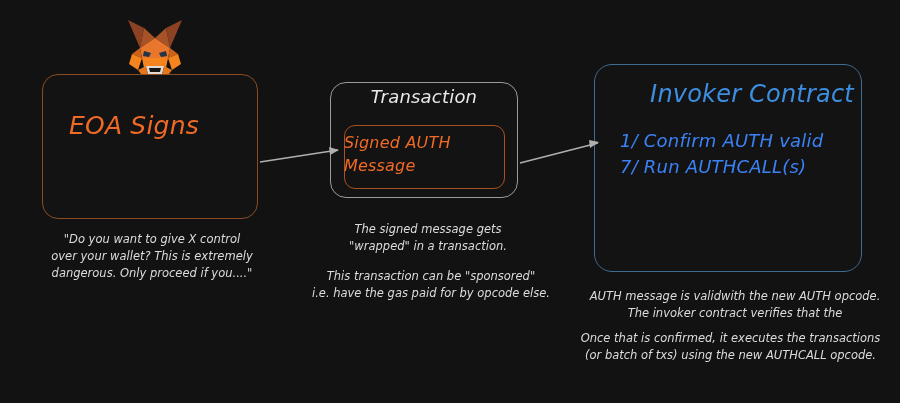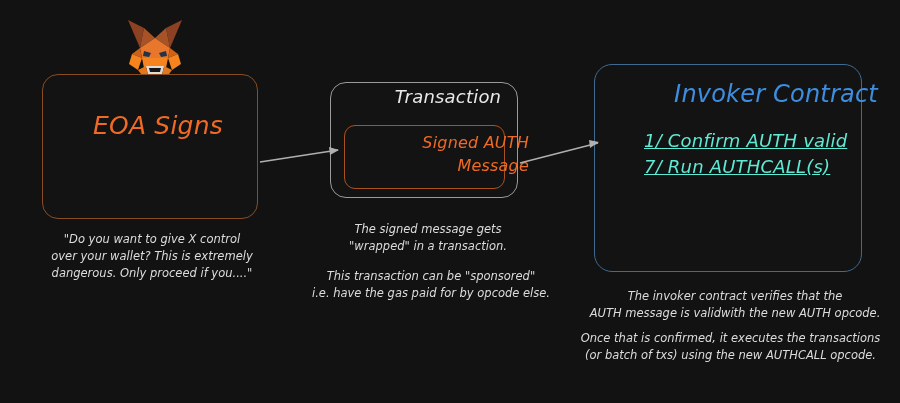--- a/index.html
+++ b/index.html
@@ -44,21 +44,20 @@
     width: 268px; height: 208px;
     border: 1.5px solid #3f6b93;
     border-radius: 18px;
   }
 
   
   .hand {
     font-family: "DejaVu Sans", sans-serif;
     font-weight: 400;
     letter-spacing: 0.2px;
-    padding-left: 24px;
   }
   .eoa-title {
     position: absolute;
     left: 42px; top: 110px;
     width: 184px;
     text-align: center;
     color: #f06a26;
     font-size: 25px;
     line-height: 31px;
     font-style: italic;
@@ -69,45 +68,44 @@
     width: 188px;
     text-align: center;
     color: #e9e9e9;
     font-size: 18px;
     font-style: italic;
   }
   .auth-inner-text {
     position: absolute;
     left: 344px; top: 131px;
     width: 161px;
-    text-align: right;
+    text-align: left;
     color: #f06a26;
     font-size: 16px;
     line-height: 23px;
     font-style: italic;
   }
   .invoker-title {
     position: absolute;
     left: 594px; top: 80px;
     width: 316px;
     text-align: center;
     color: #3d8ee0;
     font-size: 24px;
     font-style: italic;
   }
   .invoker-steps {
     position: absolute;
     left: 620px; top: 128px;
     width: 240px;
     text-align: left;
-    color: #5eead4;
+    color: #3b82f6;
     font-size: 18px;
     line-height: 26px;
     font-style: italic;
-    text-decoration: underline;
   }
 
   
   .caption {
     position: absolute;
     color: #dcdcdc;
     font-size: 11.5px;
     line-height: 17px;
     font-style: italic;
     text-align: center;
@@ -189,22 +187,22 @@
     <div>i.e. have the gas paid for by opcode else.</div>
   </div>
 
   <div class="box box-invoker"></div>
   <div class="invoker-title hand">Invoker Contract</div>
   <div class="invoker-steps hand">
     <div>1/ Confirm AUTH valid</div>
     <div>7/ Run AUTHCALL(s)</div>
   </div>
   <div class="caption cap-inv-1">
+    <div>AUTH message is validwith the new AUTH opcode.</div>
     <div>The invoker contract verifies that the</div>
-    <div>AUTH message is validwith the new AUTH opcode.</div>
   </div>
   <div class="caption cap-inv-2">
     <div>Once that is confirmed, it executes the transactions</div>
     <div>(or batch of txs) using the new AUTHCALL opcode.</div>
   </div>
 
   <svg class="arrow-layer" viewBox="0 0 900 403">
     <g stroke="#b0b0b0" stroke-width="1.3" fill="none">
 
       <line x1="260" y1="162" x2="338" y2="150"></line>

